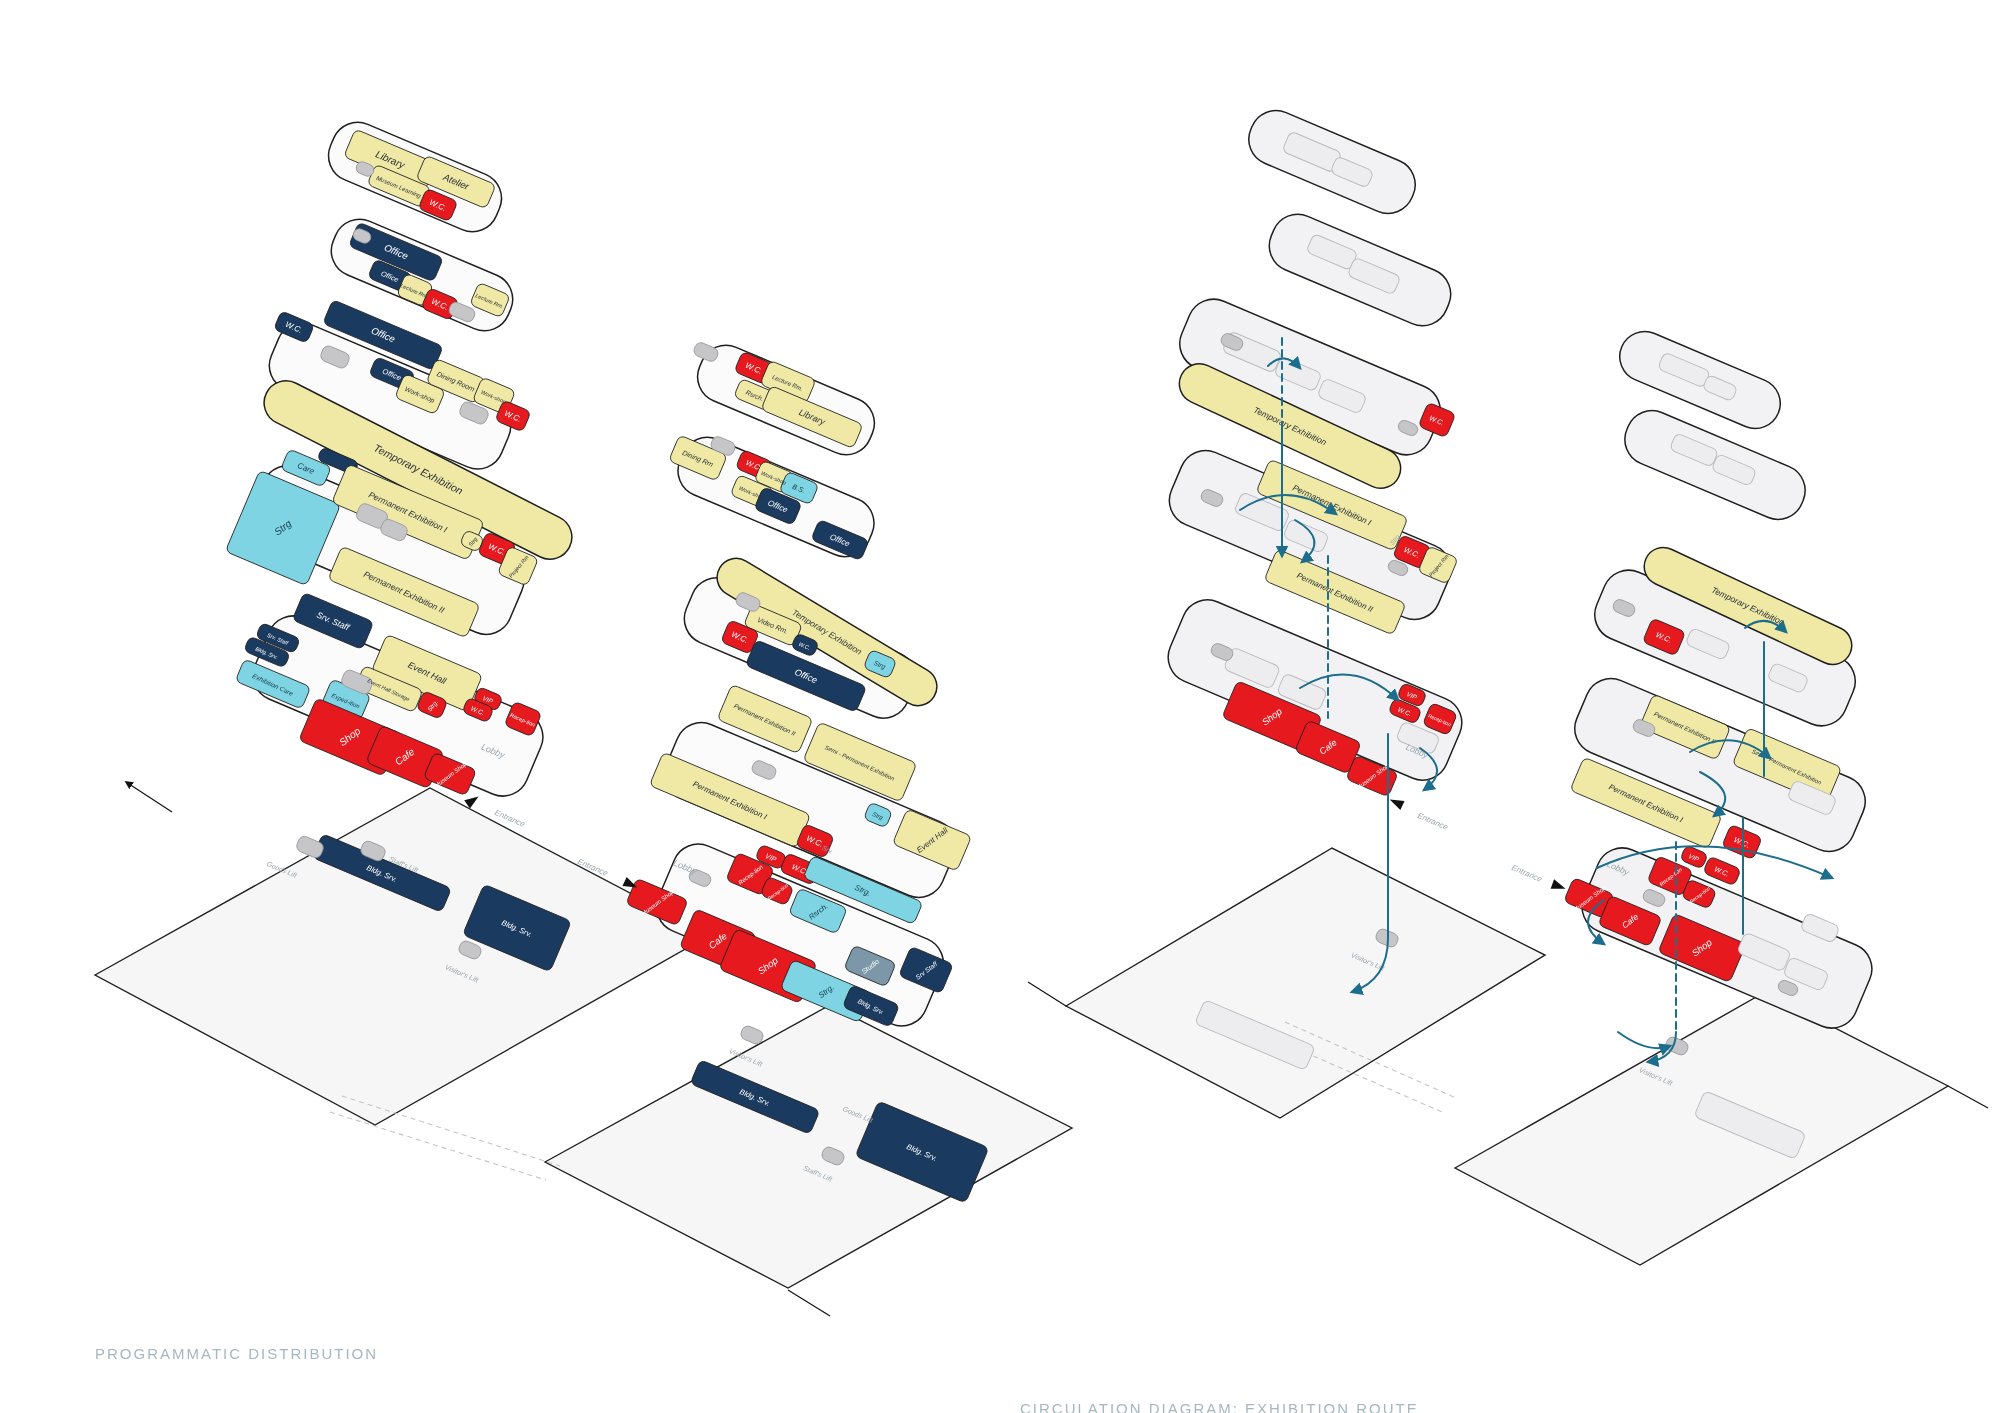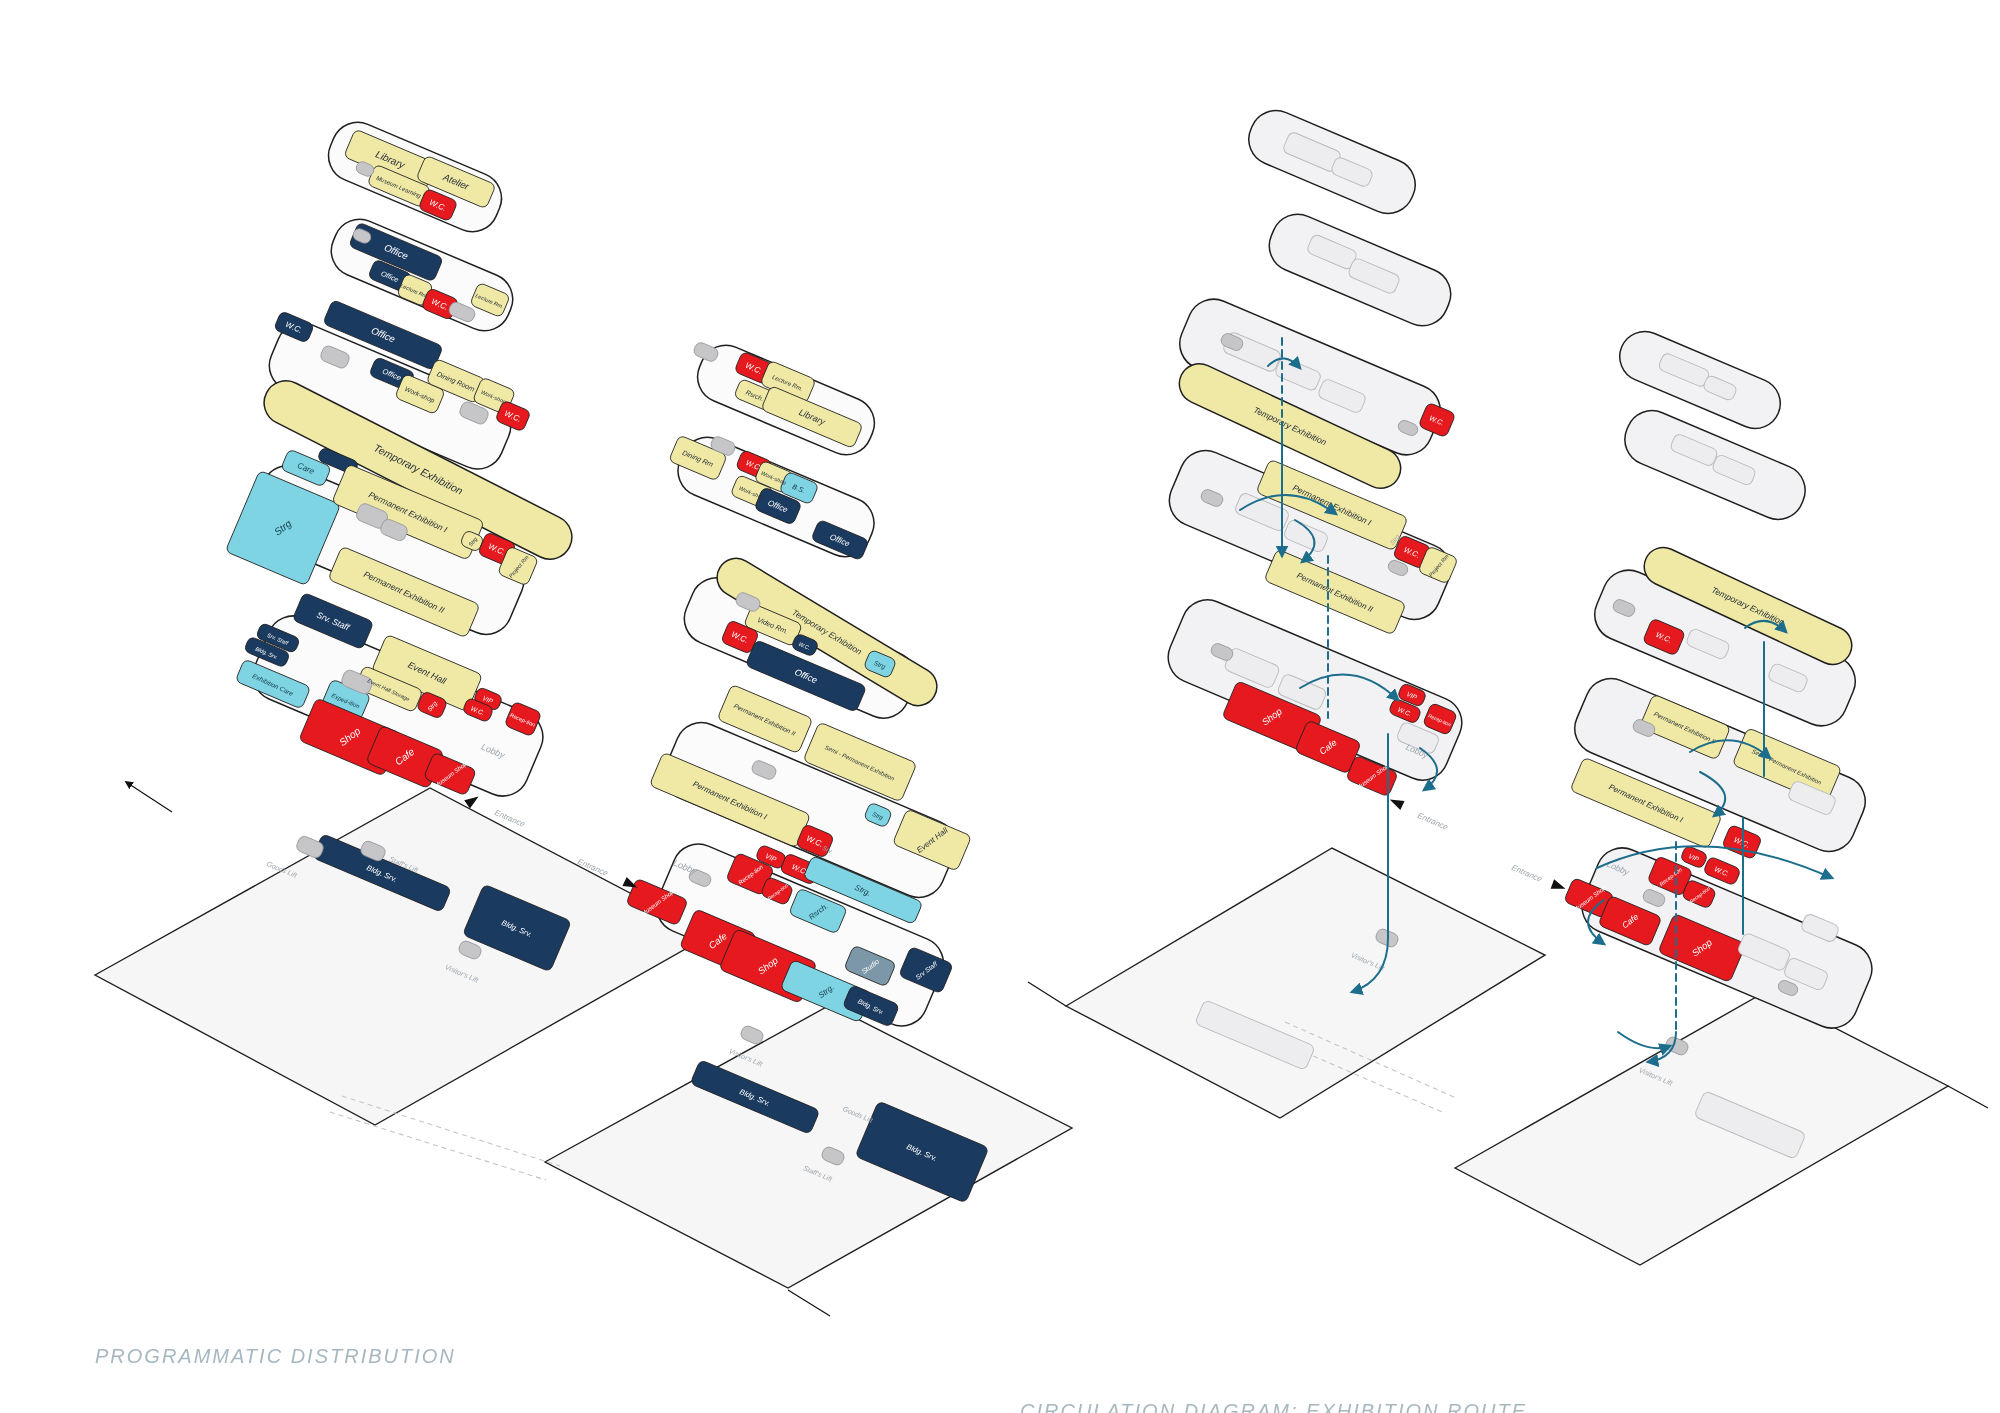--- a/index.html
+++ b/index.html
@@ -1,20 +1,20 @@
 <!DOCTYPE html>
 <html><head>
 <meta charset="utf-8">
 <style>
   html,body{margin:0;padding:0;background:#fff;}
   #stage{position:relative;width:2000px;height:1413px;background:#ffffff;overflow:hidden;
          font-family:"Liberation Sans", sans-serif;}
   #diagram{position:absolute;left:0;top:0;}
-  .caption{position:absolute;font-size:20px;letter-spacing:2px;color:#A6B7C0;
-           font-family:"Liberation Sans", sans-serif;white-space:nowrap;font-style:italic;}
+  .caption{position:absolute;font-size:15px;letter-spacing:2px;color:#A6B7C0;
+           font-family:"Liberation Sans", sans-serif;white-space:nowrap;}
   svg text{font-family:"Liberation Sans", sans-serif;font-style:italic;}
 </style>
 </head>
 <body>
 
 <div id="stage">
   <svg id="diagram" width="2000" height="1413" viewBox="0 0 2000 1413">
       <defs>
         <marker id="arrowT" viewBox="0 0 10 10" refX="8" refY="5" markerWidth="6.5" markerHeight="6.5" orient="auto-start-reverse">
           <path d="M0,0 L10,5 L0,10 z" fill="#1D6D8C"></path>

